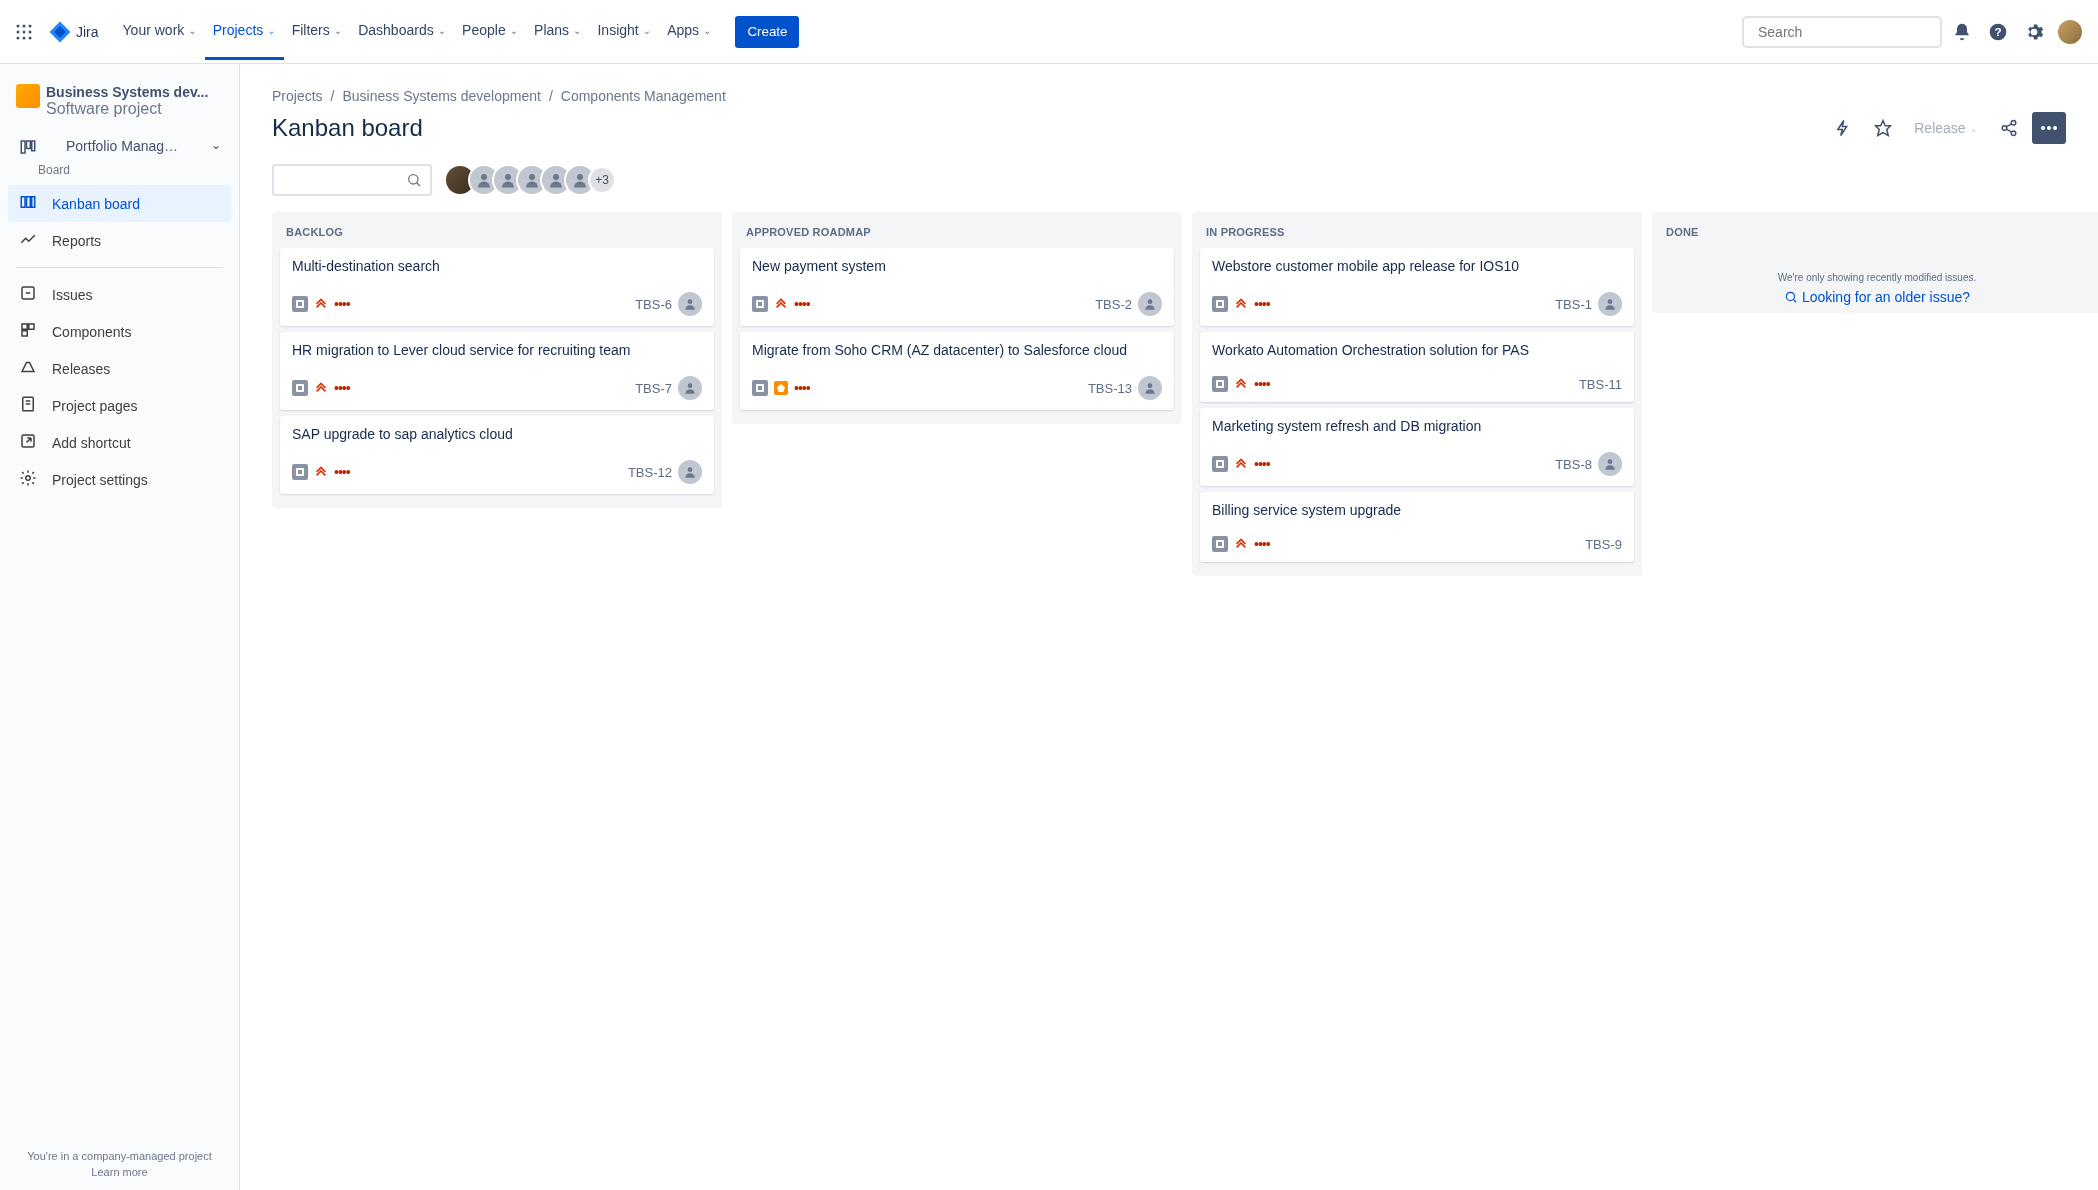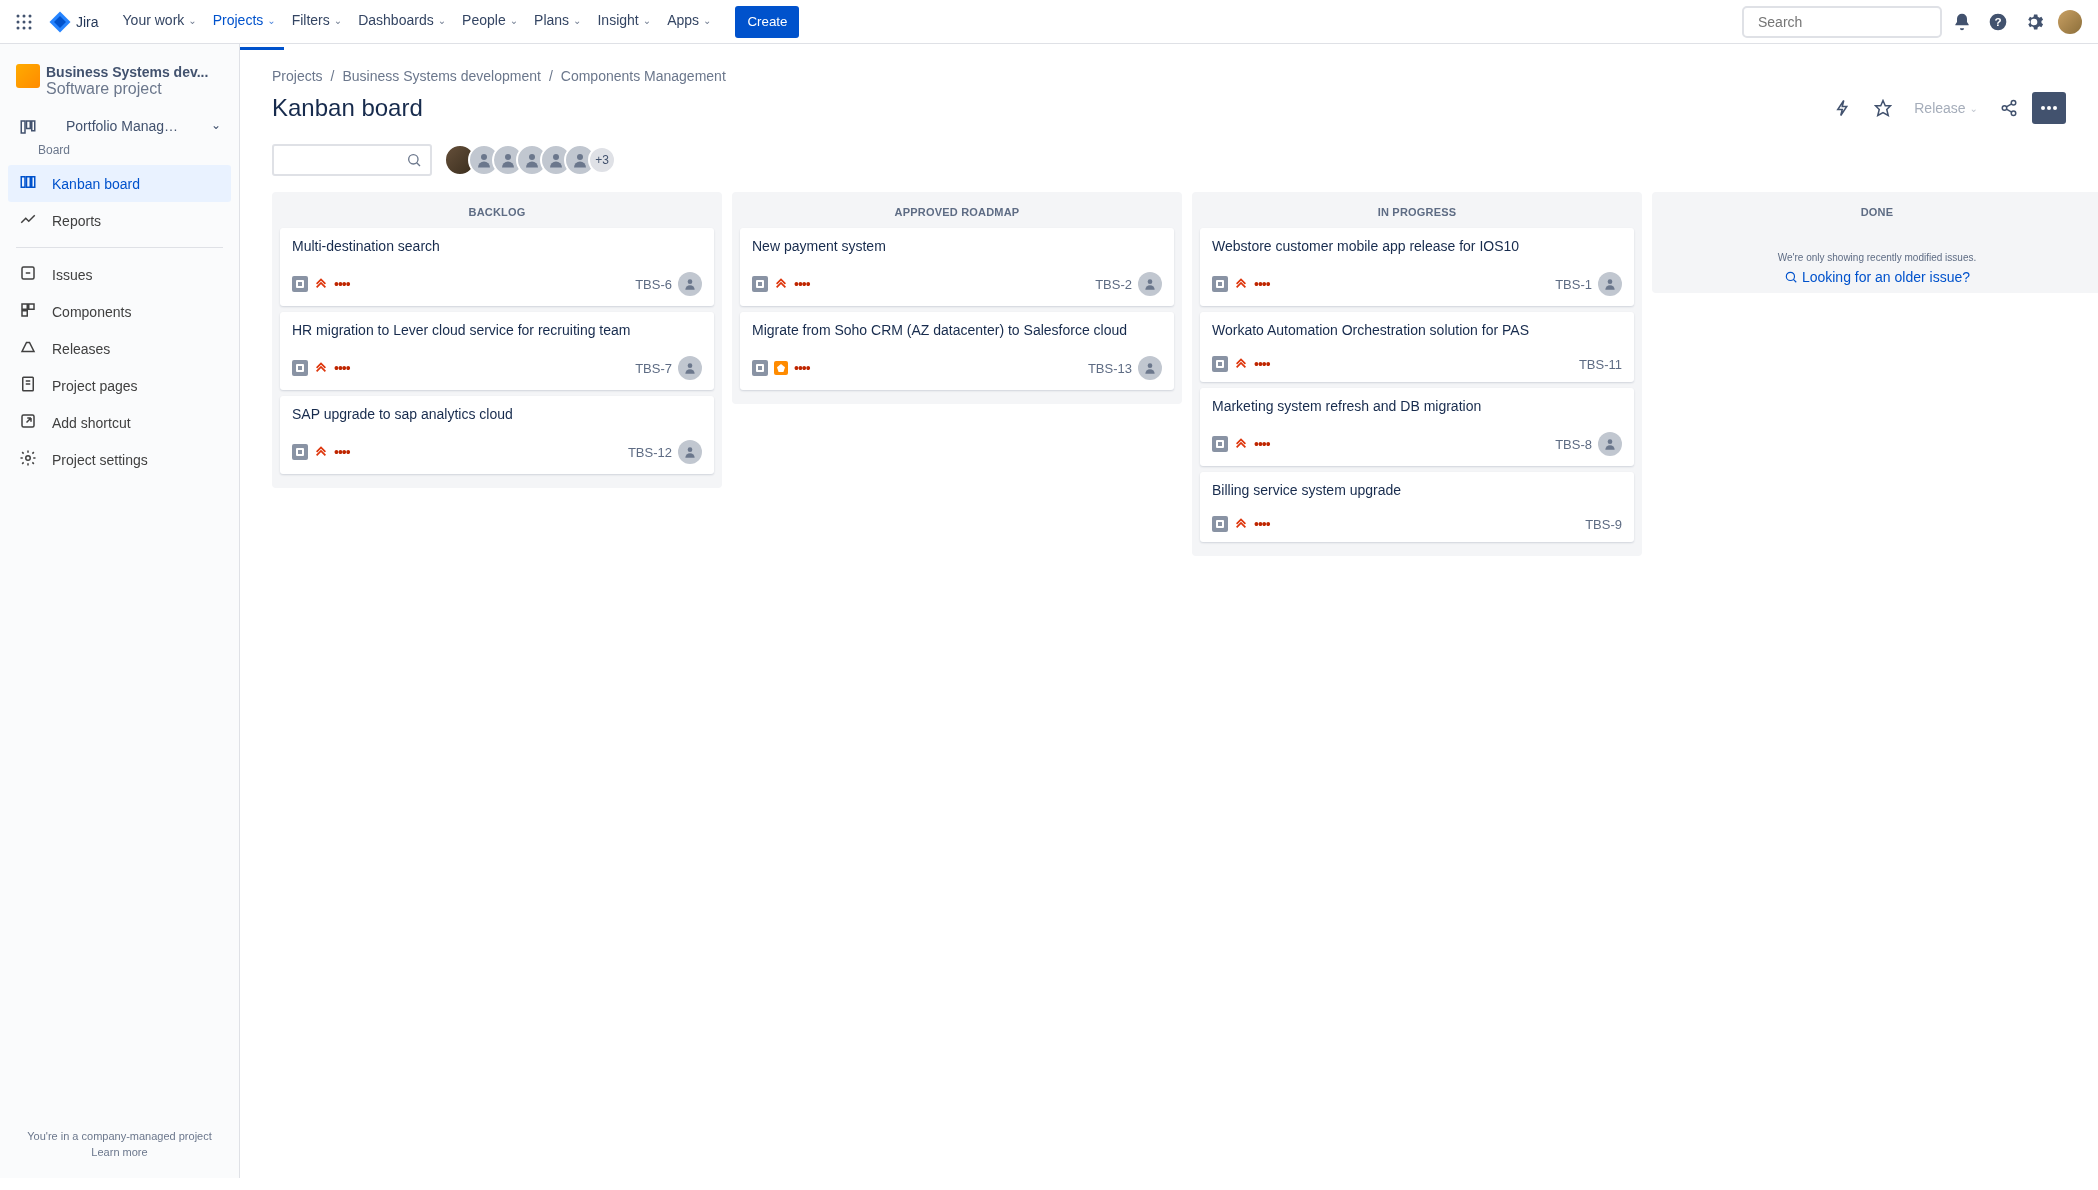--- a/index.html
+++ b/index.html
@@ -1,19 +1,19 @@
 <!DOCTYPE html>
 <html><head>
 <meta charset="utf-8">
 <style>
 * { margin:0; padding:0; box-sizing:border-box; font-family:-apple-system,BlinkMacSystemFont,"Segoe UI",sans-serif; }
 body { background:#fff; color:#172B4D; font-size:14px; }
 
 
-.topnav { height:44px; border-bottom:1px solid #DFE1E6; display:flex; align-items:center; padding:0 12px; gap:4px; }
+.topnav { height:64px; border-bottom:1px solid #DFE1E6; display:flex; align-items:center; padding:0 12px; gap:4px; }
 .app-switcher { width:24px; height:24px; display:flex; align-items:center; justify-content:center; cursor:pointer; border-radius:3px; margin-right:4px; }
 .logo { display:flex; align-items:center; gap:4px; color:#253858; font-weight:500; cursor:pointer; padding:0 4px; margin-right:8px; }
 .logo svg { width:24px; height:24px; }
 .nav-items { display:flex; align-items:center; gap:0; }
 .nav-item { padding:0 8px; height:56px; display:flex; align-items:center; gap:4px; cursor:pointer; color:#344563; font-weight:500; border-bottom:3px solid transparent; }
 .nav-item.active { color:#0052CC; border-bottom-color:#0052CC; }
 .chev { font-size:10px; opacity:.7; }
 .create-btn { background:#0052CC; color:#fff; border:none; padding:0 12px; height:32px; border-radius:3px; font-weight:500; cursor:pointer; margin-left:12px; }
 .nav-spacer { flex:1; }
 .search-box { width:200px; height:32px; border:2px solid #DFE1E6; border-radius:5px; display:flex; align-items:center; padding:0 8px; gap:6px; }
@@ -59,21 +59,21 @@
 .search-filter { width:160px; height:32px; border:2px solid #DFE1E6; border-radius:3px; display:flex; align-items:center; padding:0 8px; justify-content:flex-end; color:#6B778C; }
 .avatars { display:flex; }
 .av { width:32px; height:32px; border-radius:50%; border:2px solid #fff; margin-left:-8px; background:#C1C7D0; display:flex; align-items:center; justify-content:center; color:#6B778C; }
 .av:first-child { margin-left:0; background:linear-gradient(135deg,#654f3a,#3a2e1e); }
 .av svg { width:18px; height:18px; }
 .av.more { background:#DFE1E6; font-size:12px; color:#42526E; font-weight:500; width:28px; height:28px; margin-top:2px; }
 
 
 .board { display:flex; gap:10px; margin-top:16px; align-items:flex-start; }
 .col { width:450px; background:#F4F5F7; border-radius:4px; padding:8px; flex-shrink:0; }
-.col-header { font-size:11px; font-weight:600; color:#5E6C84; padding:6px 6px 10px; letter-spacing:.2px;text-align:center; }
+.col-header { font-size:11px; font-weight:600; color:#5E6C84; padding:6px 6px 10px; letter-spacing:.2px; }
 .card { background:#fff; border-radius:3px; box-shadow:0 1px 2px rgba(9,30,66,.15); padding:10px 12px; margin-bottom:6px; cursor:pointer; }
 .card-title { font-size:14px; color:#172B4D; margin-bottom:18px; }
 .card-footer { display:flex; align-items:center; gap:6px; }
 .ct-icon { width:16px; height:16px; border-radius:2px; background:#8993A4; position:relative; }
 .ct-icon::after { content:""; position:absolute; inset:4px; border:2px solid #fff; border-radius:1px; }
 .pri-icon { color:#DE350B; font-size:14px; line-height:1; }
 .epic-icon { width:14px; height:14px; background:#FF8B00; border-radius:2px; position:relative; }
 .epic-icon::after{content:"";position:absolute;inset:3px;background:#fff;clip-path:polygon(50% 0,100% 40%,80% 100%,20% 100%,0 40%);}
 .dots { color:#BF2600; letter-spacing:-1px; font-size:14px; }
 .cf-spacer { flex:1; }

